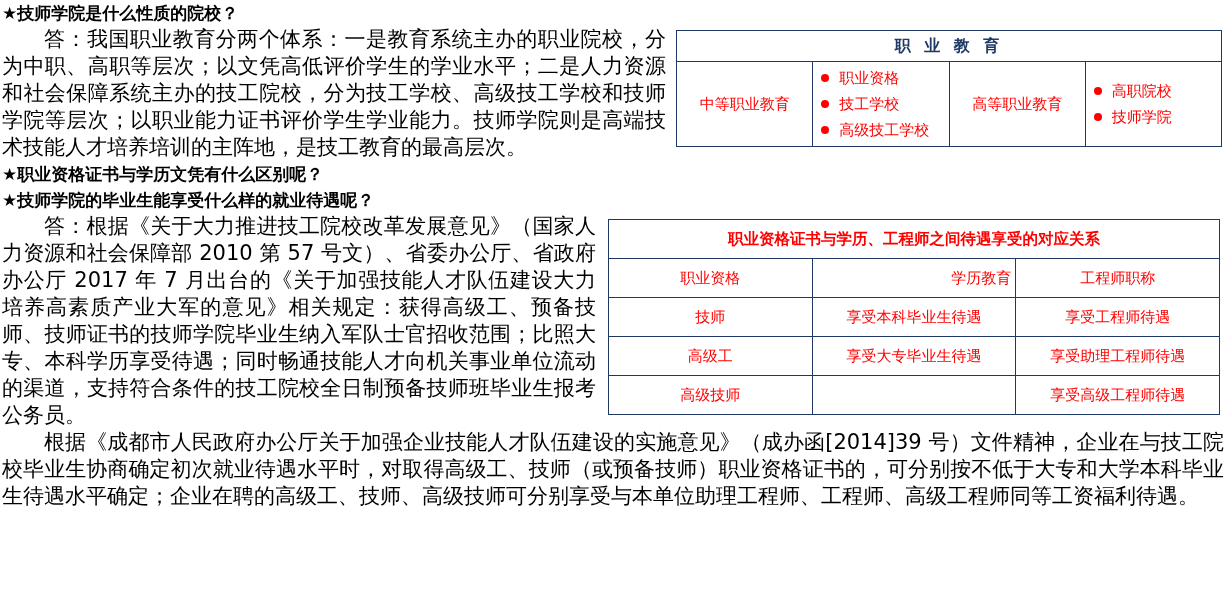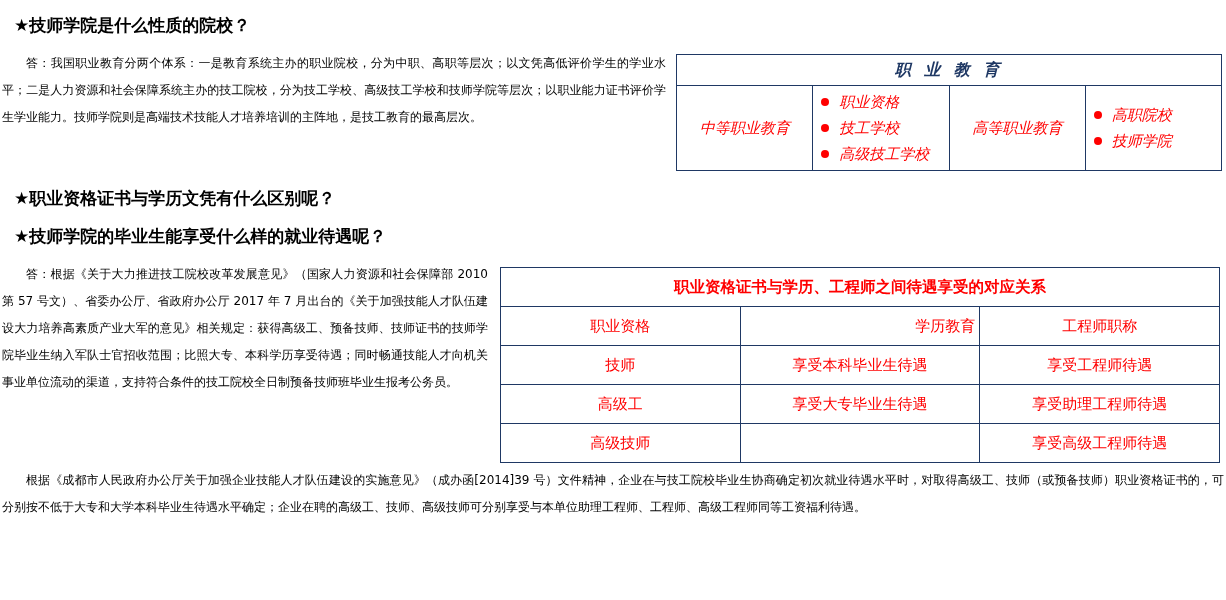--- a/index.html
+++ b/index.html
@@ -18,46 +18,45 @@
   .page {
     position: relative;
     width: 1226px;
     height: 600px;
     padding: 0;
   }
   .heading {
     font-weight: bold;
     font-size: 17px;
     line-height: 26px;
-    margin: 12px;
+    margin: 0;
     padding: 0 0 0 2px;
     color: #000;
   }
   .para {
-    font-size: 12px;
+    font-size: 21px;
     line-height: 27px;
     margin: 0;
     padding: 0 2px;
     text-align: justify;
     color: #000;
   }
   .indent {
     text-indent: 2em;
   }
   
   .tbl1-wrap {
     float: right;
     width: 546px;
     margin: 4px 4px 2px 10px;
   }
   table.t {
     border-collapse: collapse;
     width: 100%;
     table-layout: fixed;
-    font-style: italic;
   }
   table.t td {
     border: 1px solid #1f3864;
     padding: 3px 4px;
     vertical-align: middle;
     text-align: center;
     font-size: 15px;
     color: #ff0000;
     line-height: 24px;
   }
@@ -86,21 +85,21 @@
     position: absolute;
     left: 4px;
     top: 9px;
     width: 8px;
     height: 8px;
     background: #ff0000;
     border-radius: 50%;
   }
   .tbl2-wrap {
     float: right;
-    width: 720px;
+    width: 612px;
     margin: 6px 6px 4px 12px;
   }
   table.t2 {
     border-collapse: collapse;
     width: 100%;
     table-layout: fixed;
   }
   table.t2 td {
     border: 1px solid #1f3864;
     padding: 4px 4px;

